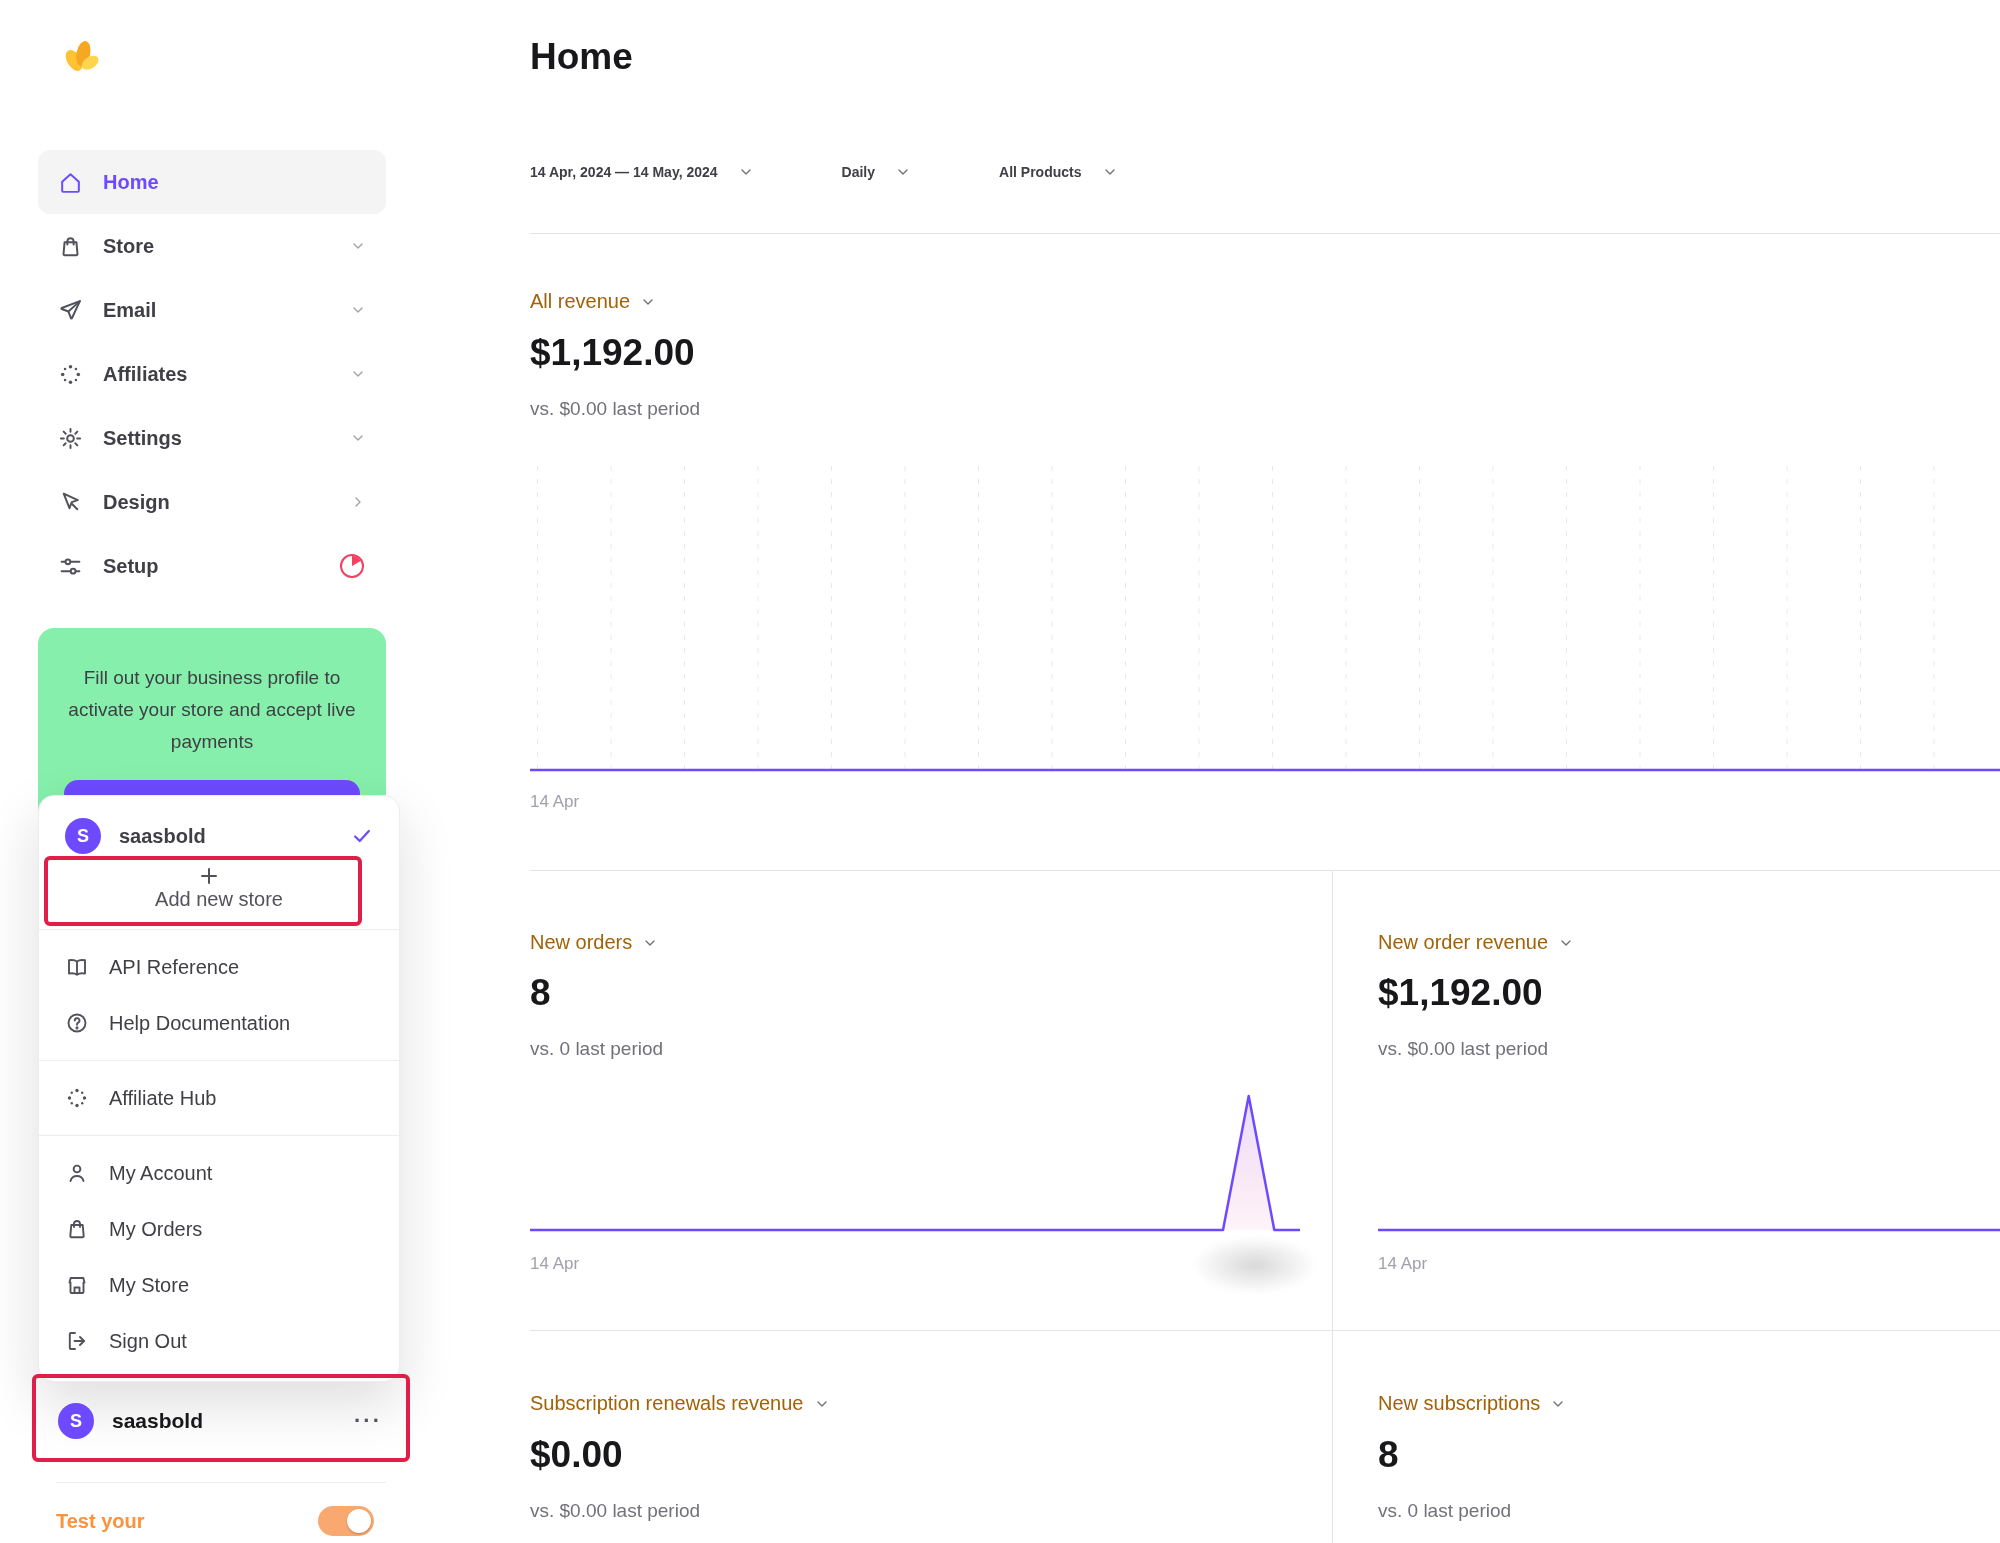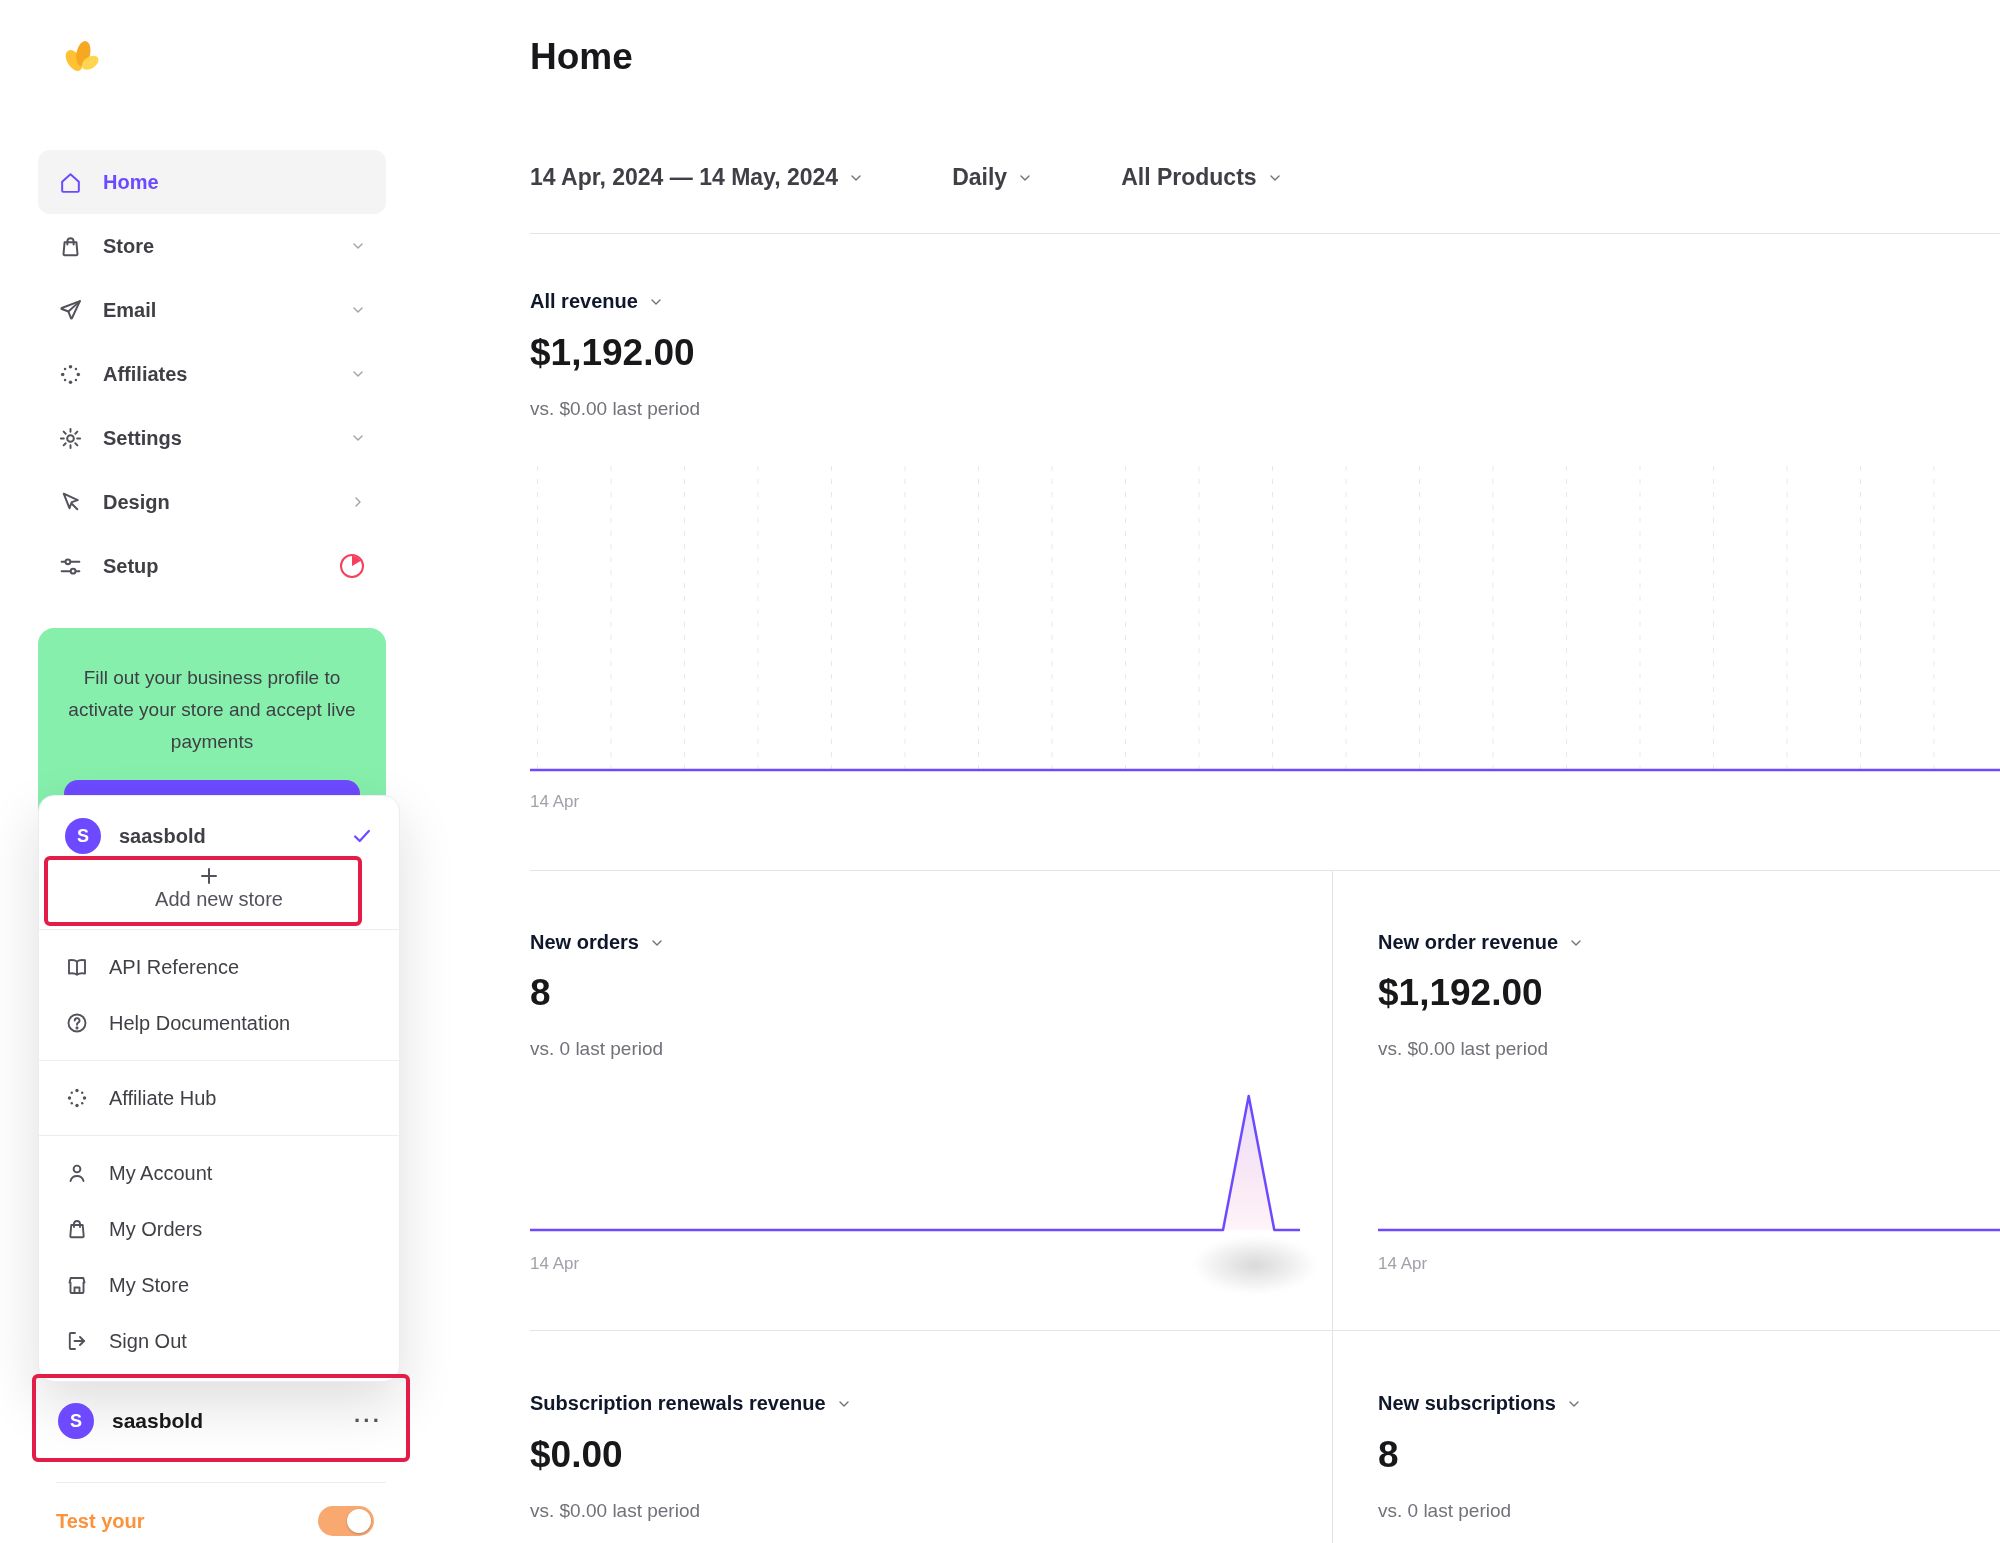--- a/index.html
+++ b/index.html
@@ -47,25 +47,25 @@
 
   
   .anno { position:absolute; border:4px solid #e11d48; border-radius:6px; z-index:20; pointer-events:none; }
   .anno1 { left:44px; top:856px; width:318px; height:70px; }
   .anno2 { left:32px; top:1374px; width:378px; height:88px; }
 
   
   .abs { position:absolute; }
   .page-title { left:530px; top:36px; font-size:37px; font-weight:700; color:#18181b; }
   .filters { left:530px; top:164px; display:flex; gap:88px; align-items:center; }
-  .filter { display:flex; align-items:center; gap:10px; font-size:23px; font-weight:600; color:#3f3f46; cursor:pointer; }
+  .filter { display:flex; align-items:center; gap:20px; font-size:14px; font-weight:600; color:#3f3f46; cursor:pointer; }
   .filter .chev, .metric-label .chev { color:#71717a; }
   .hline { height:1px; background:#e4e4e7; }
   .vline { width:1px; background:#e4e4e7; }
-  .metric-label { display:flex; align-items:center; gap:10px; font-size:20px; font-weight:700; color:#0f172a; cursor:pointer; }
+  .metric-label { display:flex; align-items:center; gap:10px; font-size:20px; font-weight:400; color:#a16207; cursor:pointer; }
   .metric-value { font-size:37px; font-weight:700; color:#18181b; }
   .metric-comp { font-size:19px; color:#71717a; }
   .x-label { font-size:17px; color:#a1a1aa; }
   .spike-shadow { left:1192px; top:1236px; width:126px; height:58px;
     background:radial-gradient(ellipse at center, rgba(63,63,70,.20), rgba(63,63,70,0) 70%); filter:blur(2px); }
 </style>
 </head>
 <body>
 
 <div class="logo">

